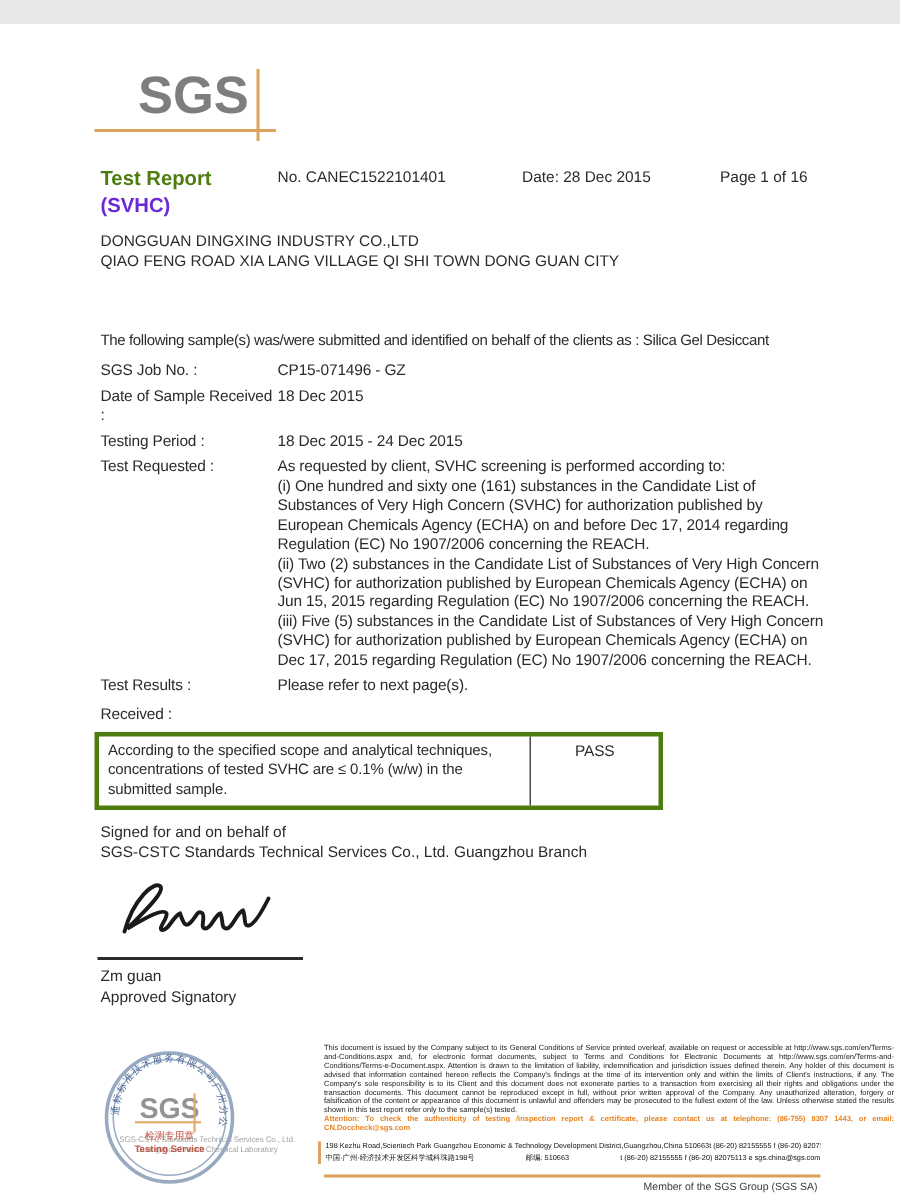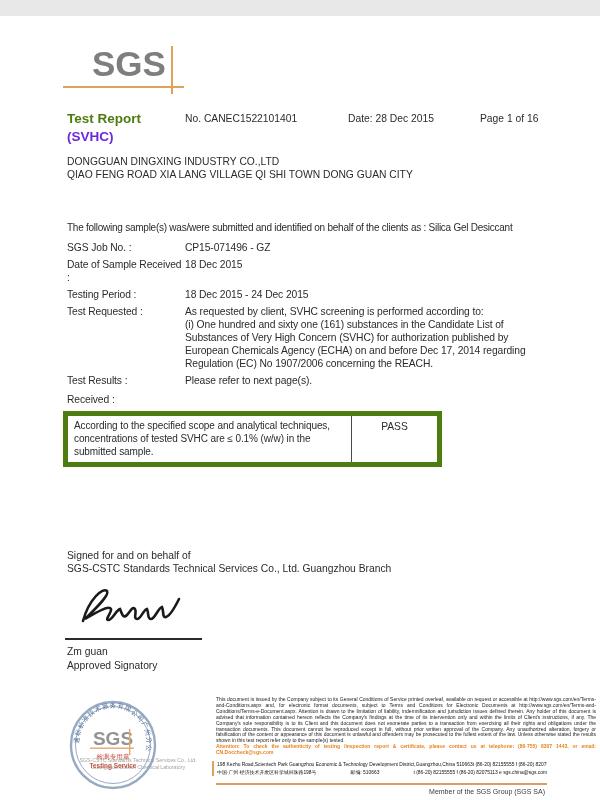--- a/index.html
+++ b/index.html
@@ -28,21 +28,21 @@
   
   .main { position:absolute; left:67px; top:206px; width:486px; font-size:10.3px; line-height:12.9px; letter-spacing:-0.1px; }
   .sample-line { white-space:nowrap; font-size:10px; letter-spacing:-0.25px; margin-bottom:7px; }
   .meta-row { display:flex; margin-bottom:4.2px;justify-content:space-between; }
   .meta-label { width:118px; flex:0 0 118px; }
   .meta-value { flex:1; }
   .tr-item { margin:0; }
   .results-row { margin-top:1px; }
   .summary-label { margin-top:6px; margin-bottom:4px; }
   .summary-box {
-    margin-left:-4px; width:379px; display:flex; border:5px solid #4d7c0f; background:#fff;
+    margin-left:-4px; width:379px; display:flex; border:3px solid #4d7c0f; background:#fff;
   }
   .summary-text { flex:1; padding:3px 6px 4px 6px; font-size:10px; line-height:13px; }
   .summary-verdict {
     flex:0 0 86px; border-left:1px solid #4a4a4a; display:flex; align-items:flex-start; justify-content:center;
     padding-top:5px; font-size:10.3px;
   }
 
   
   .sign-block { position:absolute; left:67px; top:533px; font-size:10.3px; line-height:13px; }
   .sign-svg { position:absolute; left:2px; top:32px; }
@@ -101,20 +101,22 @@
     <div class="meta-row">
       <div class="meta-label">Testing Period :</div>
       <div class="meta-value">18 Dec 2015 - 24 Dec 2015</div>
     </div>
 
     <div class="meta-row">
       <div class="meta-label">Test Requested :</div>
       <div class="meta-value">
         <p class="tr-item">As requested by client, SVHC screening is performed according to:</p>
         <p class="tr-item">(i) One hundred and sixty one (161) substances in the Candidate List of Substances of Very High Concern (SVHC) for authorization published by European Chemicals Agency (ECHA) on and before Dec 17, 2014 regarding Regulation (EC) No 1907/2006 concerning the REACH.</p>
+        <p class="tr-item">(ii) Two (2) substances in the Candidate List of Substances of Very High Concern (SVHC) for authorization published by European Chemicals Agency (ECHA) on Jun 15, 2015 regarding Regulation (EC) No 1907/2006 concerning the REACH.</p>
+        <p class="tr-item">(iii) Five (5) substances in the Candidate List of Substances of Very High Concern (SVHC) for authorization published by European Chemicals Agency (ECHA) on Dec 17, 2015 regarding Regulation (EC) No 1907/2006 concerning the REACH.</p>
       </div>
     </div>
 
     <div class="meta-row results-row">
       <div class="meta-label">Test Results :</div>
       <div class="meta-value">Please refer to next page(s).</div>
     </div>
 
     <div class="summary-label">Received :</div>
     <div class="summary-box">

